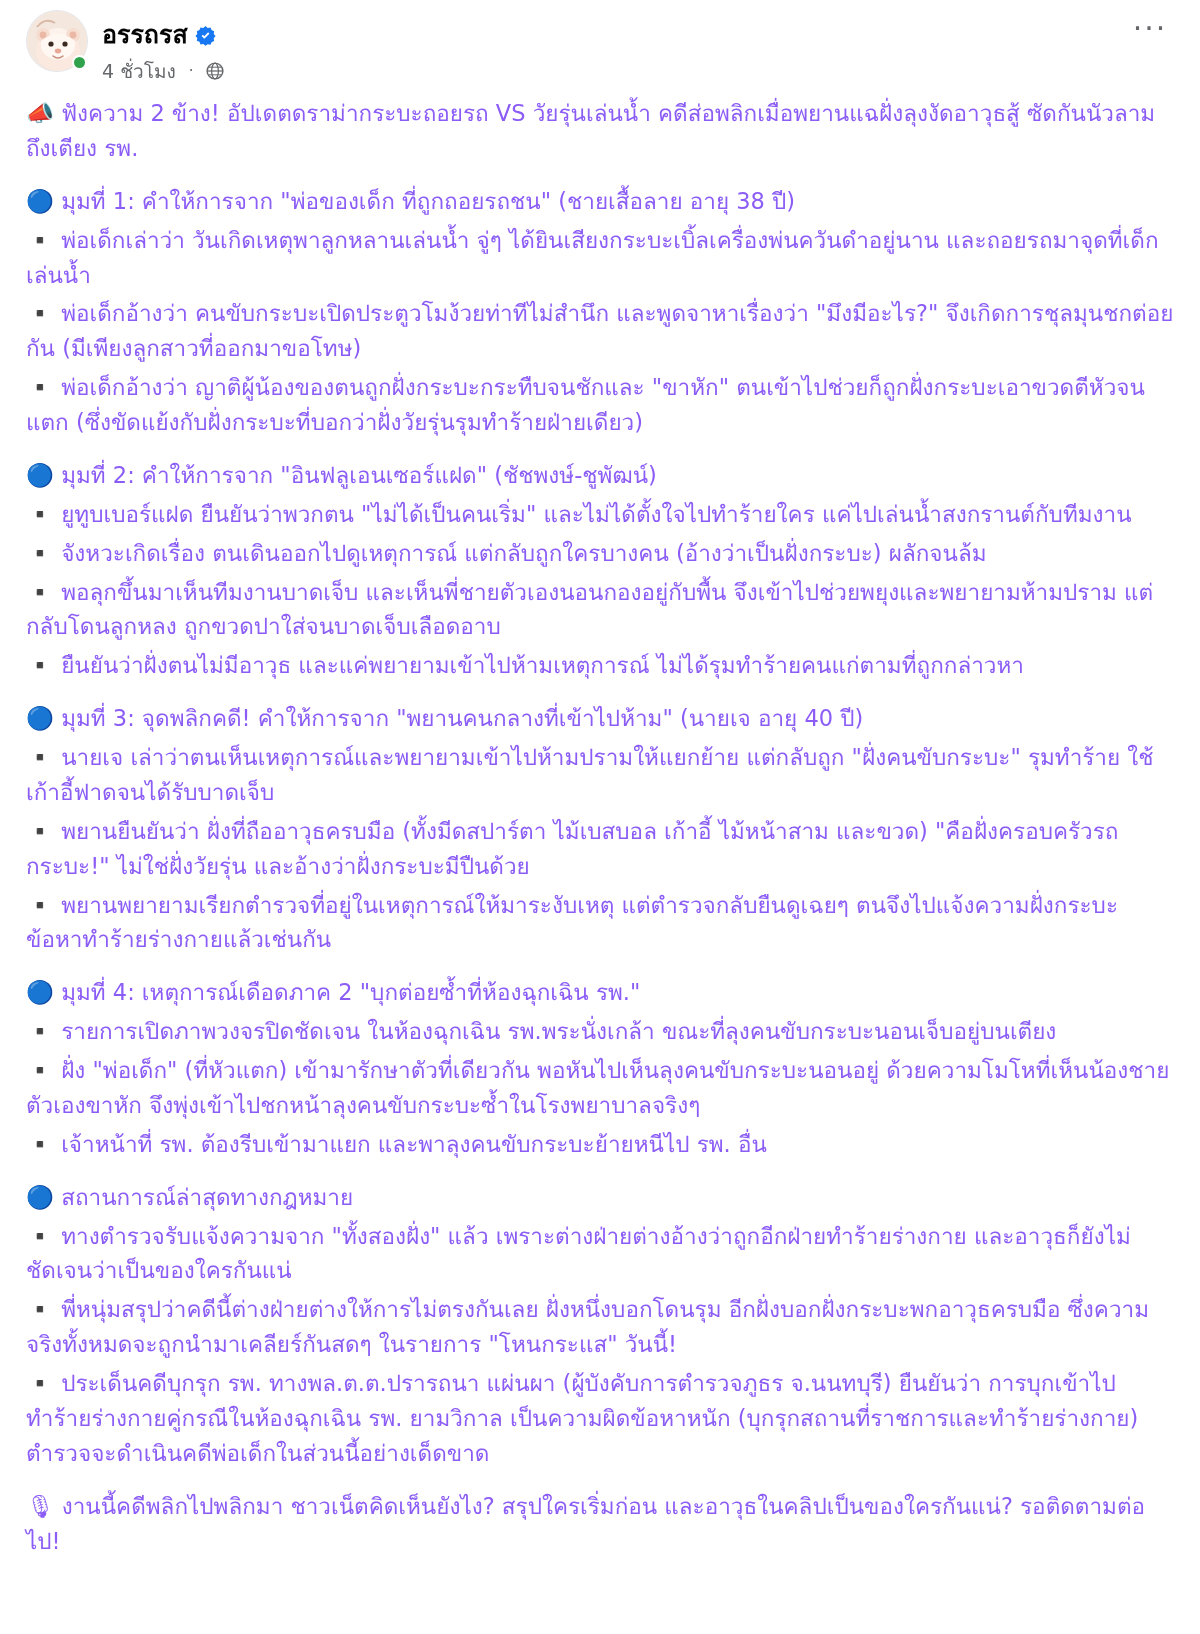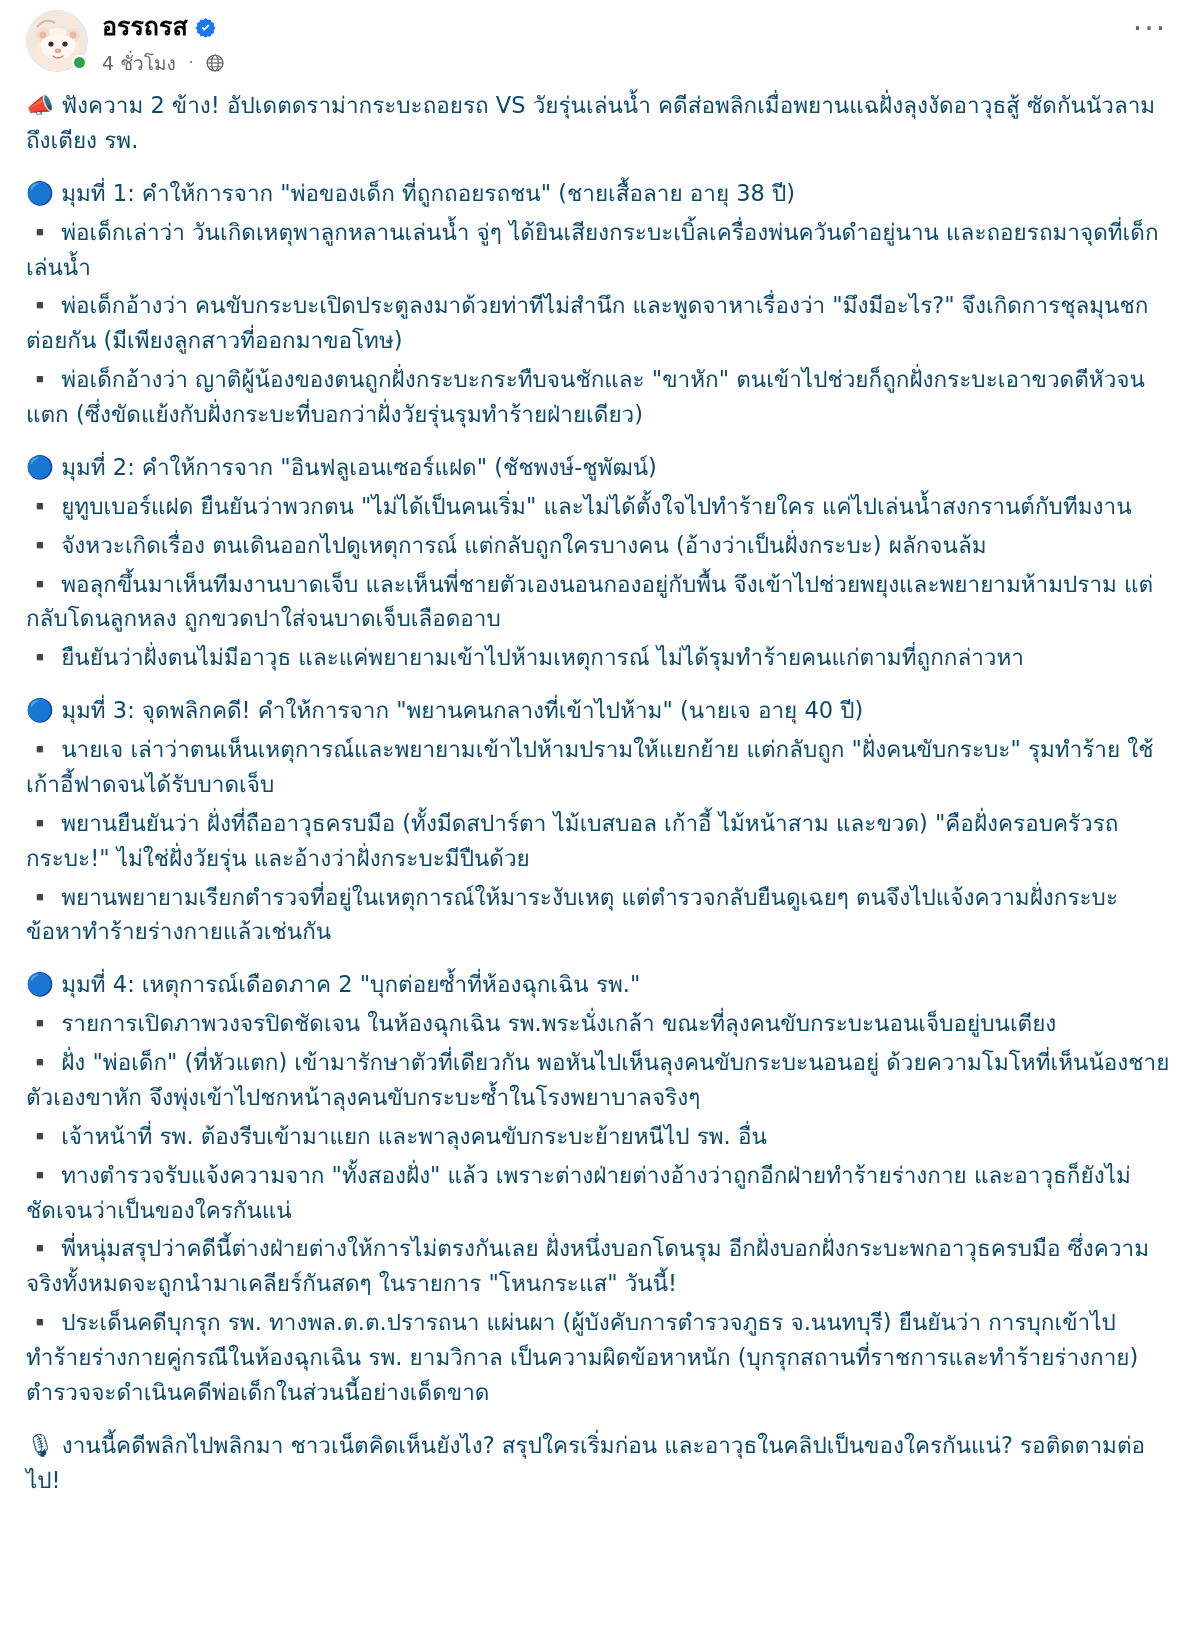--- a/index.html
+++ b/index.html
@@ -49,20 +49,21 @@
     height: 15px;
     border-radius: 50%;
     background: #31a24c;
     border: 2px solid #ffffff;
   }
   .header-text {
     display: flex;
     flex-direction: column;
     justify-content: center;
     padding-top: 2px;
+    margin-top: 8px;
   }
   .name-row {
     display: flex;
     align-items: center;
     gap: 7px;
   }
   .page-name {
     font-size: 25px;
     font-weight: bold;
     color: #050505;
@@ -107,21 +108,21 @@
     line-height: 10px;
     letter-spacing: 2px;
     border-radius: 6px;
     cursor: pointer;
     user-select: none;
   }
   .post-body {
     padding: 2px 0 0 0;
     font-size: 22.5px;
     line-height: 1.55;
-    color: #0c4a6e;
+    color: #8b5cf6;
     word-wrap: break-word;
   }
   .para {
     margin: 0 0 4px 0;
     white-space: pre-wrap;
   }
   .para.spaced-top {
     margin-top: 18px;
   }
   .para.gap-after {
@@ -182,39 +183,40 @@
 
     <div class="more-btn">···</div>
   </div>
 
   <div class="post-body">
 
     <p class="para gap-after">📣 ฟังความ 2 ข้าง! อัปเดตดราม่ากระบะถอยรถ VS วัยรุ่นเล่นน้ำ คดีส่อพลิกเมื่อพยานแฉฝั่งลุงงัดอาวุธสู้ ซัดกันนัวลามถึงเตียง รพ.</p>
 
     <p class="para spaced-top">🔵 มุมที่ 1: คำให้การจาก "พ่อของเด็ก ที่ถูกถอยรถชน" (ชายเสื้อลาย อายุ 38 ปี)</p>
     <p class="para">▪️ พ่อเด็กเล่าว่า วันเกิดเหตุพาลูกหลานเล่นน้ำ จู่ๆ ได้ยินเสียงกระบะเบิ้ลเครื่องพ่นควันดำอยู่นาน และถอยรถมาจุดที่เด็กเล่นน้ำ</p>
-    <p class="para">▪️ พ่อเด็กอ้างว่า คนขับกระบะเปิดประตูลงมาด้วยท่าทีไม่สำนึก และพูดจาหาเรื่องว่า "มึงมีอะไร?" จึงเกิดการชุลมุนชกต่อยกัน (มีเพียงลูกสาวที่ออกมาขอโทษ)</p>
+    <p class="para">▪️ พ่อเด็กอ้างว่า คนขับกระบะเปิดประตูวโมง้วยท่าทีไม่สำนึก และพูดจาหาเรื่องว่า "มึงมีอะไร?" จึงเกิดการชุลมุนชกต่อยกัน (มีเพียงลูกสาวที่ออกมาขอโทษ)</p>
     <p class="para">▪️ พ่อเด็กอ้างว่า ญาติผู้น้องของตนถูกฝั่งกระบะกระทืบจนชักและ "ขาหัก" ตนเข้าไปช่วยก็ถูกฝั่งกระบะเอาขวดตีหัวจนแตก (ซึ่งขัดแย้งกับฝั่งกระบะที่บอกว่าฝั่งวัยรุ่นรุมทำร้ายฝ่ายเดียว)</p>
 
     <p class="para spaced-top">🔵 มุมที่ 2: คำให้การจาก "อินฟลูเอนเซอร์แฝด" (ชัชพงษ์-ชูพัฒน์)</p>
     <p class="para">▪️ ยูทูบเบอร์แฝด ยืนยันว่าพวกตน "ไม่ได้เป็นคนเริ่ม" และไม่ได้ตั้งใจไปทำร้ายใคร แค่ไปเล่นน้ำสงกรานต์กับทีมงาน</p>
     <p class="para">▪️ จังหวะเกิดเรื่อง ตนเดินออกไปดูเหตุการณ์ แต่กลับถูกใครบางคน (อ้างว่าเป็นฝั่งกระบะ) ผลักจนล้ม</p>
     <p class="para">▪️ พอลุกขึ้นมาเห็นทีมงานบาดเจ็บ และเห็นพี่ชายตัวเองนอนกองอยู่กับพื้น จึงเข้าไปช่วยพยุงและพยายามห้ามปราม แต่กลับโดนลูกหลง ถูกขวดปาใส่จนบาดเจ็บเลือดอาบ</p>
     <p class="para">▪️ ยืนยันว่าฝั่งตนไม่มีอาวุธ และแค่พยายามเข้าไปห้ามเหตุการณ์ ไม่ได้รุมทำร้ายคนแก่ตามที่ถูกกล่าวหา</p>
 
     <p class="para spaced-top">🔵 มุมที่ 3: จุดพลิกคดี! คำให้การจาก "พยานคนกลางที่เข้าไปห้าม" (นายเจ อายุ 40 ปี)</p>
     <p class="para">▪️ นายเจ เล่าว่าตนเห็นเหตุการณ์และพยายามเข้าไปห้ามปรามให้แยกย้าย แต่กลับถูก "ฝั่งคนขับกระบะ" รุมทำร้าย ใช้เก้าอี้ฟาดจนได้รับบาดเจ็บ</p>
     <p class="para">▪️ พยานยืนยันว่า ฝั่งที่ถืออาวุธครบมือ (ทั้งมีดสปาร์ตา ไม้เบสบอล เก้าอี้ ไม้หน้าสาม และขวด) "คือฝั่งครอบครัวรถกระบะ!" ไม่ใช่ฝั่งวัยรุ่น และอ้างว่าฝั่งกระบะมีปืนด้วย</p>
     <p class="para">▪️ พยานพยายามเรียกตำรวจที่อยู่ในเหตุการณ์ให้มาระงับเหตุ แต่ตำรวจกลับยืนดูเฉยๆ ตนจึงไปแจ้งความฝั่งกระบะข้อหาทำร้ายร่างกายแล้วเช่นกัน</p>
 
     <p class="para spaced-top">🔵 มุมที่ 4: เหตุการณ์เดือดภาค 2 "บุกต่อยซ้ำที่ห้องฉุกเฉิน รพ."</p>
     <p class="para">▪️ รายการเปิดภาพวงจรปิดชัดเจน ในห้องฉุกเฉิน รพ.พระนั่งเกล้า ขณะที่ลุงคนขับกระบะนอนเจ็บอยู่บนเตียง</p>
     <p class="para">▪️ ฝั่ง "พ่อเด็ก" (ที่หัวแตก) เข้ามารักษาตัวที่เดียวกัน พอหันไปเห็นลุงคนขับกระบะนอนอยู่ ด้วยความโมโหที่เห็นน้องชายตัวเองขาหัก จึงพุ่งเข้าไปชกหน้าลุงคนขับกระบะซ้ำในโรงพยาบาลจริงๆ</p>
     <p class="para">▪️ เจ้าหน้าที่ รพ. ต้องรีบเข้ามาแยก และพาลุงคนขับกระบะย้ายหนีไป รพ. อื่น</p>
 
+    <p class="para spaced-top">🔵 สถานการณ์ล่าสุดทางกฎหมาย</p>
     <p class="para">▪️ ทางตำรวจรับแจ้งความจาก "ทั้งสองฝั่ง" แล้ว เพราะต่างฝ่ายต่างอ้างว่าถูกอีกฝ่ายทำร้ายร่างกาย และอาวุธก็ยังไม่ชัดเจนว่าเป็นของใครกันแน่</p>
     <p class="para">▪️ พี่หนุ่มสรุปว่าคดีนี้ต่างฝ่ายต่างให้การไม่ตรงกันเลย ฝั่งหนึ่งบอกโดนรุม อีกฝั่งบอกฝั่งกระบะพกอาวุธครบมือ ซึ่งความจริงทั้งหมดจะถูกนำมาเคลียร์กันสดๆ ในรายการ "โหนกระแส" วันนี้!</p>
     <p class="para">▪️ ประเด็นคดีบุกรุก รพ. ทางพล.ต.ต.ปรารถนา แผ่นผา (ผู้บังคับการตำรวจภูธร จ.นนทบุรี) ยืนยันว่า การบุกเข้าไปทำร้ายร่างกายคู่กรณีในห้องฉุกเฉิน รพ. ยามวิกาล เป็นความผิดข้อหาหนัก (บุกรุกสถานที่ราชการและทำร้ายร่างกาย) ตำรวจจะดำเนินคดีพ่อเด็กในส่วนนี้อย่างเด็ดขาด</p>
 
     <p class="para spaced-top">🎙 งานนี้คดีพลิกไปพลิกมา ชาวเน็ตคิดเห็นยังไง? สรุปใครเริ่มก่อน และอาวุธในคลิปเป็นของใครกันแน่? รอติดตามต่อไป!</p>
 
   </div>
 </div>
 
 </body></html>

